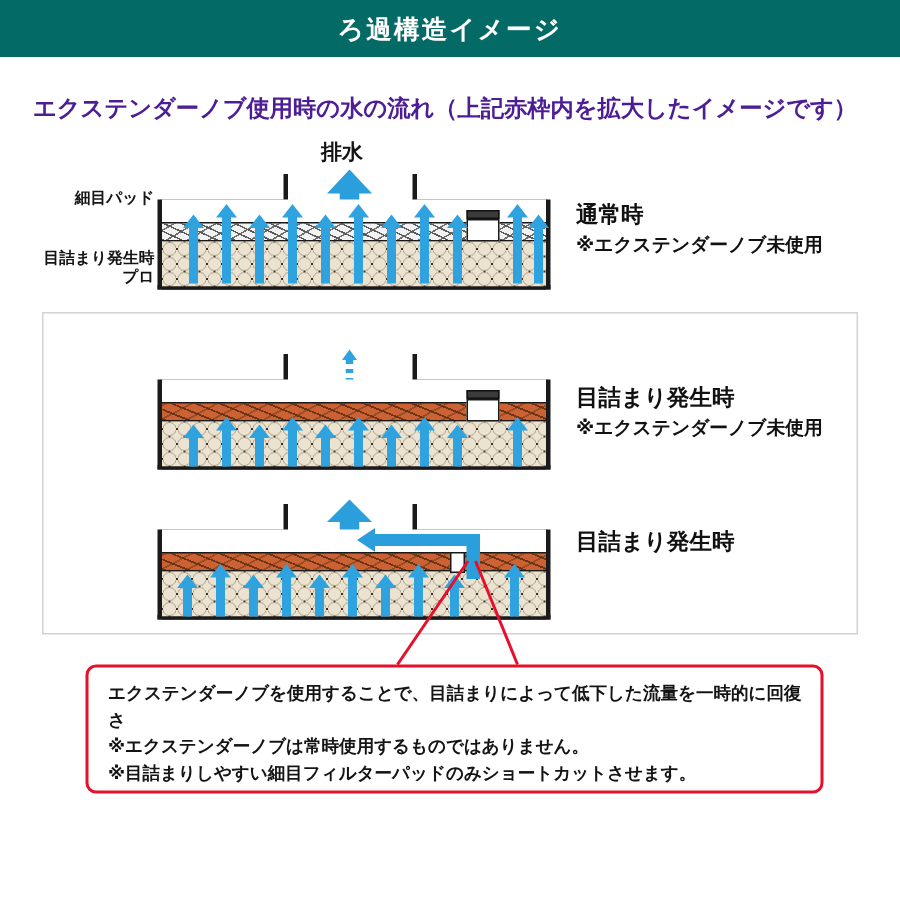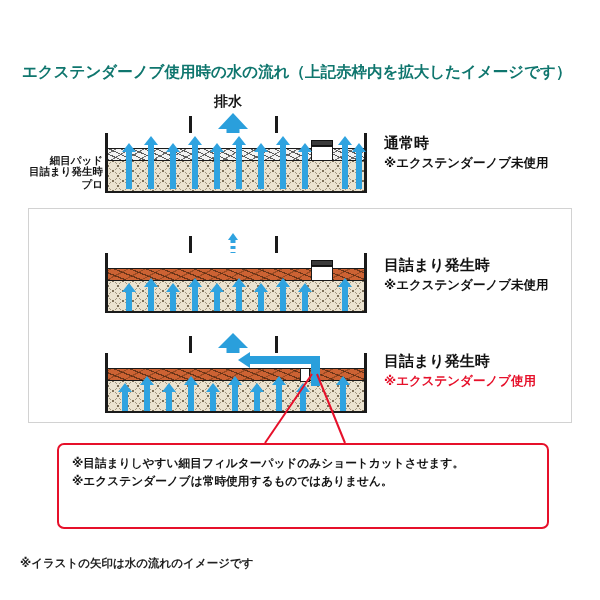--- a/index.html
+++ b/index.html
@@ -18,21 +18,21 @@
     background:#046a65;
     display:flex; align-items:center; justify-content:center;
   }
   .header-title {
     color:#ffffff; font-size:17px; font-weight:bold; letter-spacing:1.5px;
   }
 
   
   .subtitle {
     position:absolute; left:22px; top:62px; width:560px;
-    color:#0f766e; font-size:15.5px; font-weight:bold; letter-spacing:0px;
+    color:#4c1d95; font-size:15.5px; font-weight:bold; letter-spacing:0px;
     white-space:nowrap;
   }
 
   
   .panel {
     position:absolute; left:28px; top:208px; width:544px; height:215px;
     border:1px solid #d2d2d2; background:#fff;
   }
 
   
@@ -138,20 +138,23 @@
     font-size:11.5px; color:#222; font-weight:bold;
   }
 
   svg.overlay { position:absolute; left:0; top:0; width:600px; height:600px; pointer-events:none; }
 </style>
 </head>
 <body>
 
 <div id="root">
 
+  <div class="header">
+    <div class="header-title">ろ過構造イメージ</div>
+  </div>
 
   <div class="subtitle">エクステンダーノブ使用時の水の流れ（上記赤枠内を拡大したイメージです）</div>
 
   <div class="panel"></div>
 
   <div class="diagram" style="left:0;top:0;width:534px;height:200px;">
 
     <div class="lbl drain-label" style="left:214px;top:93px;">排水</div>
     <div class="up-arrow big-arrow" style="left:218px;top:113px;width:30px;height:34px;">
       <div class="head" style="border-width:0 15px 16px 15px;"></div>
@@ -212,21 +215,21 @@
       </div>
     <div class="up-arrow" style="left:338px;top:136px;width:14px;height:53px;">
       <div class="head" style="border-width:0 7px 9px 7px;"></div>
         <div class="shaft" style="top:8px;width:6px;height:45px;"></div>
       </div>
     <div class="up-arrow" style="left:352px;top:143px;width:14px;height:46px;">
       <div class="head" style="border-width:0 7px 9px 7px;"></div>
         <div class="shaft" style="top:8px;width:6px;height:38px;"></div>
       </div>
 
-    <div class="lbl lbl-left" style="left:35px;top:154px;width:68px;">細目パッド</div>
+    <div class="lbl lbl-left" style="left:35px;top:125px;width:68px;">細目パッド</div>
     <div class="lbl lbl-left" style="left:15px;top:165px;width:88px;">目詰まり発生時</div>
     <div class="lbl lbl-left" style="left:15px;top:178px;width:88px;">プロ</div>
 
     <div class="lbl state-title" style="left:384px;top:134px;">通常時</div>
     <div class="lbl state-sub" style="left:384px;top:155px;">※エクステンダーノブ未使用</div>
   </div>
 
   <div class="diagram" style="left:0;top:0;width:600px;height:320px;">
 
     <div class="dash-arrow" style="left:225px;top:233px;width:16px;height:38px;">
@@ -358,28 +361,27 @@
     <div class="up-arrow" style="left:296px;top:383px;width:14px;height:28px;">
       <div class="head" style="border-width:0 7px 9px 7px;"></div>
         <div class="shaft" style="top:8px;width:6px;height:20px;"></div>
       </div>
     <div class="up-arrow" style="left:336px;top:376px;width:14px;height:35px;">
       <div class="head" style="border-width:0 7px 9px 7px;"></div>
         <div class="shaft" style="top:8px;width:6px;height:27px;"></div>
       </div>
 
     <div class="lbl state-title" style="left:384px;top:352px;">目詰まり発生時</div>
-    <div class="lbl state-sub red" style="left:384px;top:373px;">※エクステンダーノブ使用</div>
   </div>
 
   <svg class="overlay" viewBox="0 0 600 600">
     <line x1="312" y1="374" x2="265" y2="443" stroke="#e6102a" stroke-width="2"></line>
     <line x1="317" y1="374" x2="345" y2="443" stroke="#e6102a" stroke-width="2"></line>
   </svg>
 
   <div class="callout">
+    <p>エクステンダーノブを使用することで、目詰まりによって低下した流量を一時的に回復さ</p>
+    <p>※エクステンダーノブは常時使用するものではありません。</p>
     <p>※目詰まりしやすい細目フィルターパッドのみショートカットさせます。</p>
-    <p>※エクステンダーノブは常時使用するものではありません。</p>
-  </div>
-
-  <div class="footnote">※イラストの矢印は水の流れのイメージです</div>
+  </div>
+
 
 </div>
 
 </body></html>

